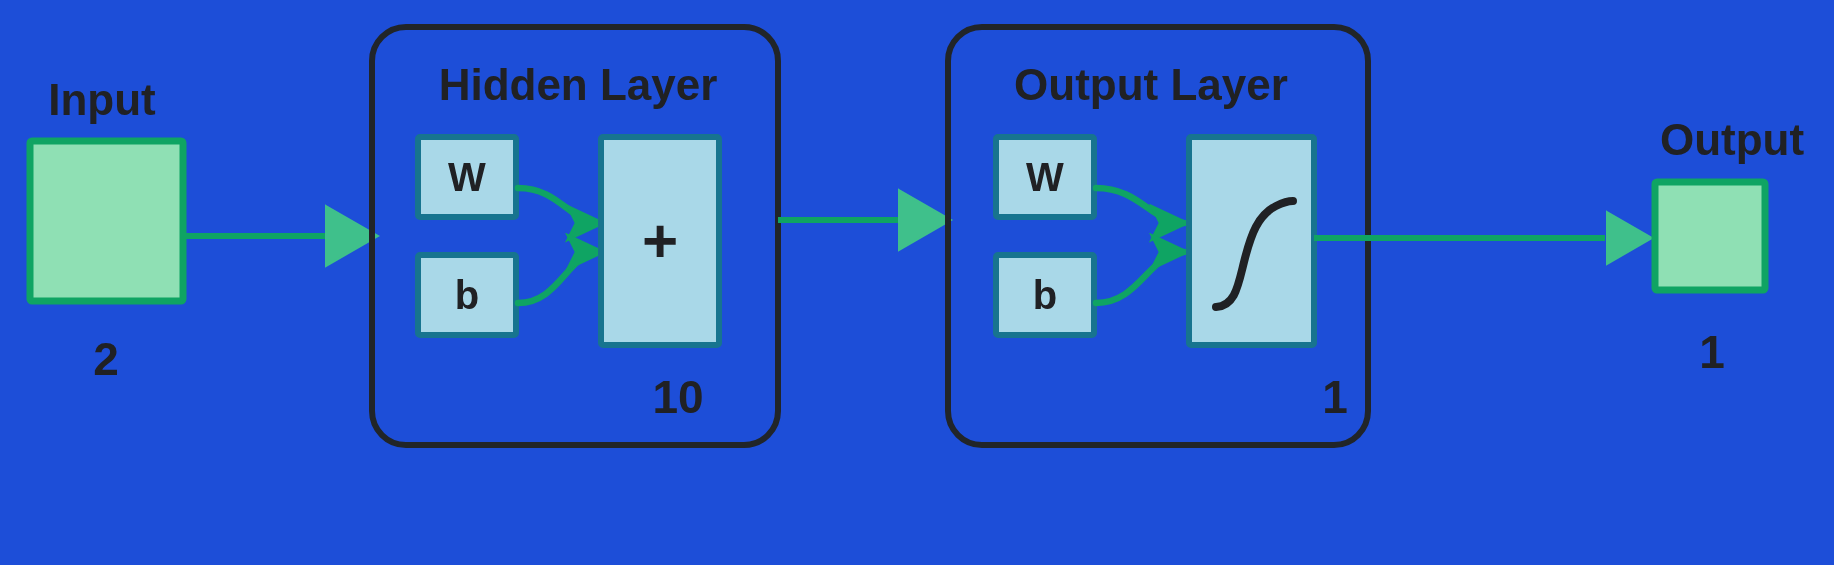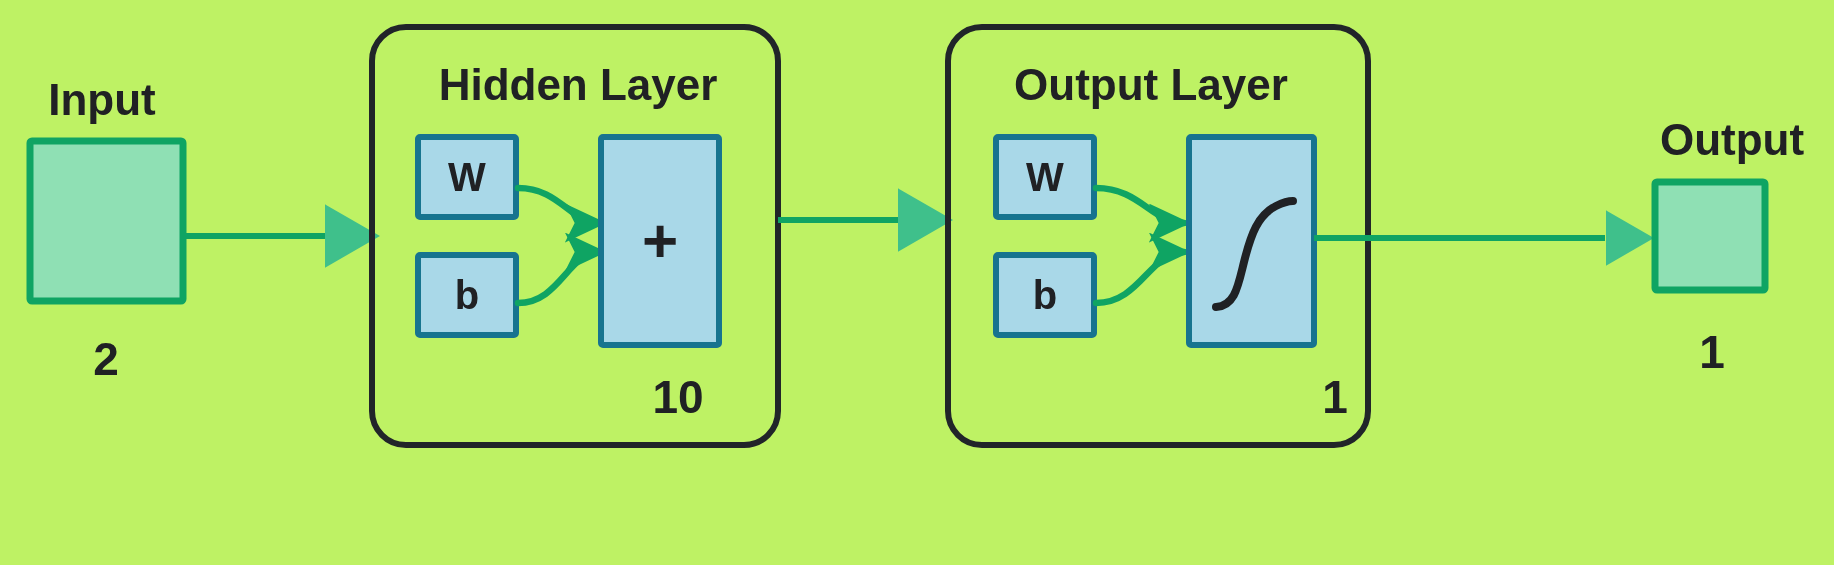--- a/index.html
+++ b/index.html
@@ -7,21 +7,21 @@
     padding: 0;
     background: #ffffff;
   }
   body {
     font-family: "Liberation Sans", sans-serif;
   }
   #stage {
     position: relative;
     width: 1834px;
     height: 565px;
-    background: #bef264;
+    background: #1d4ed8;
     overflow: hidden;
   }
   #diagram {
     position: absolute;
     left: 0;
     top: 0;
     width: 1834px;
     height: 565px;
     display: block;
   }

